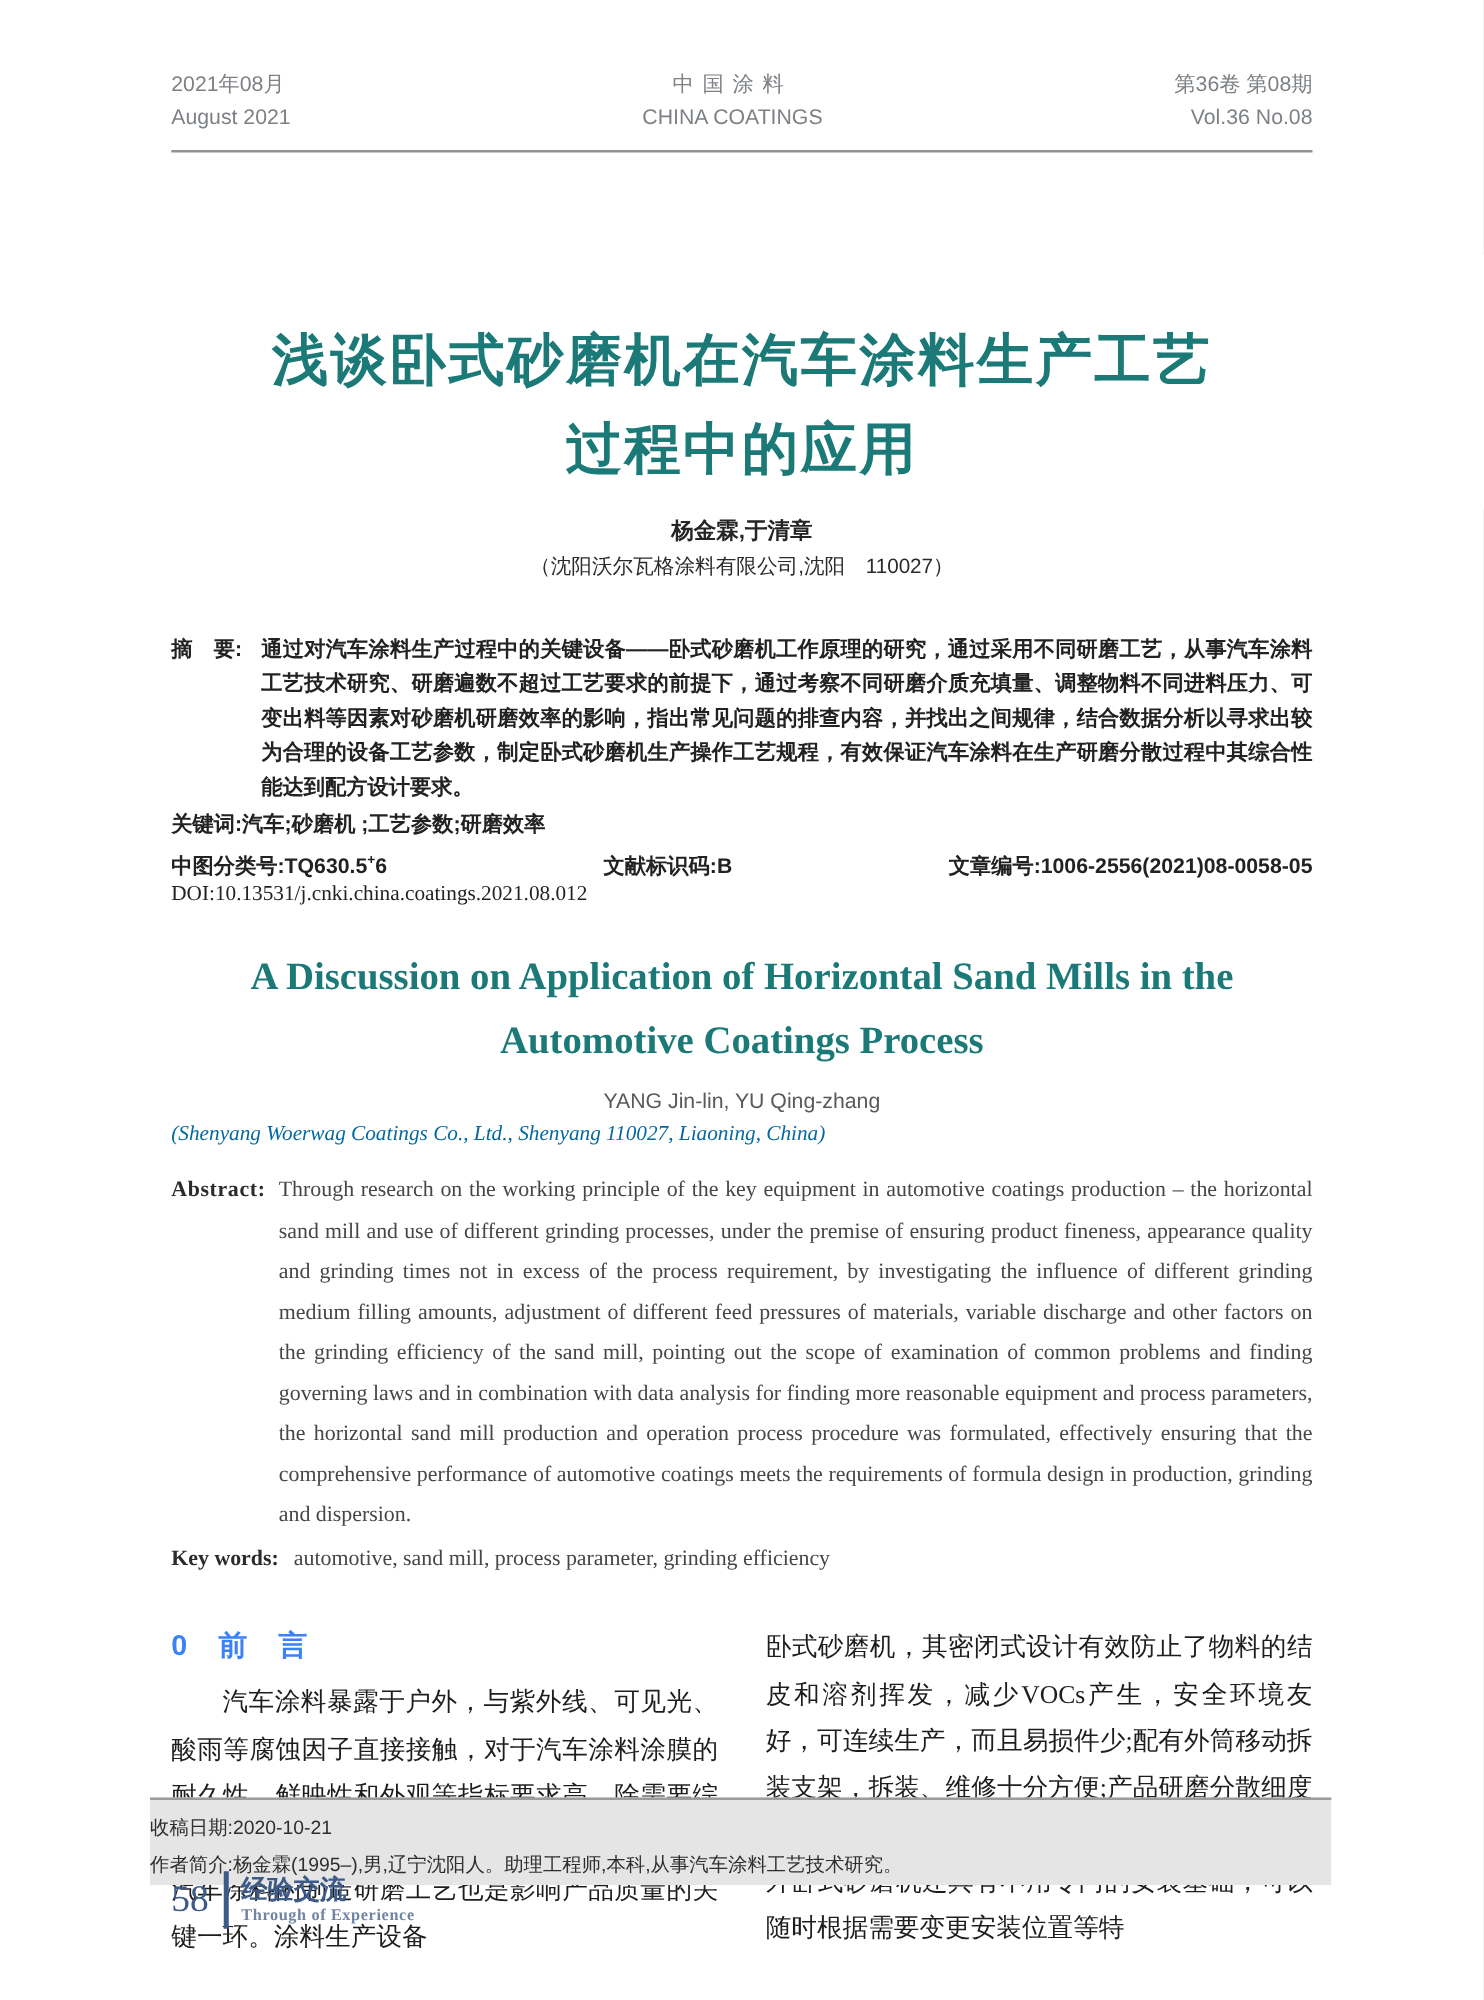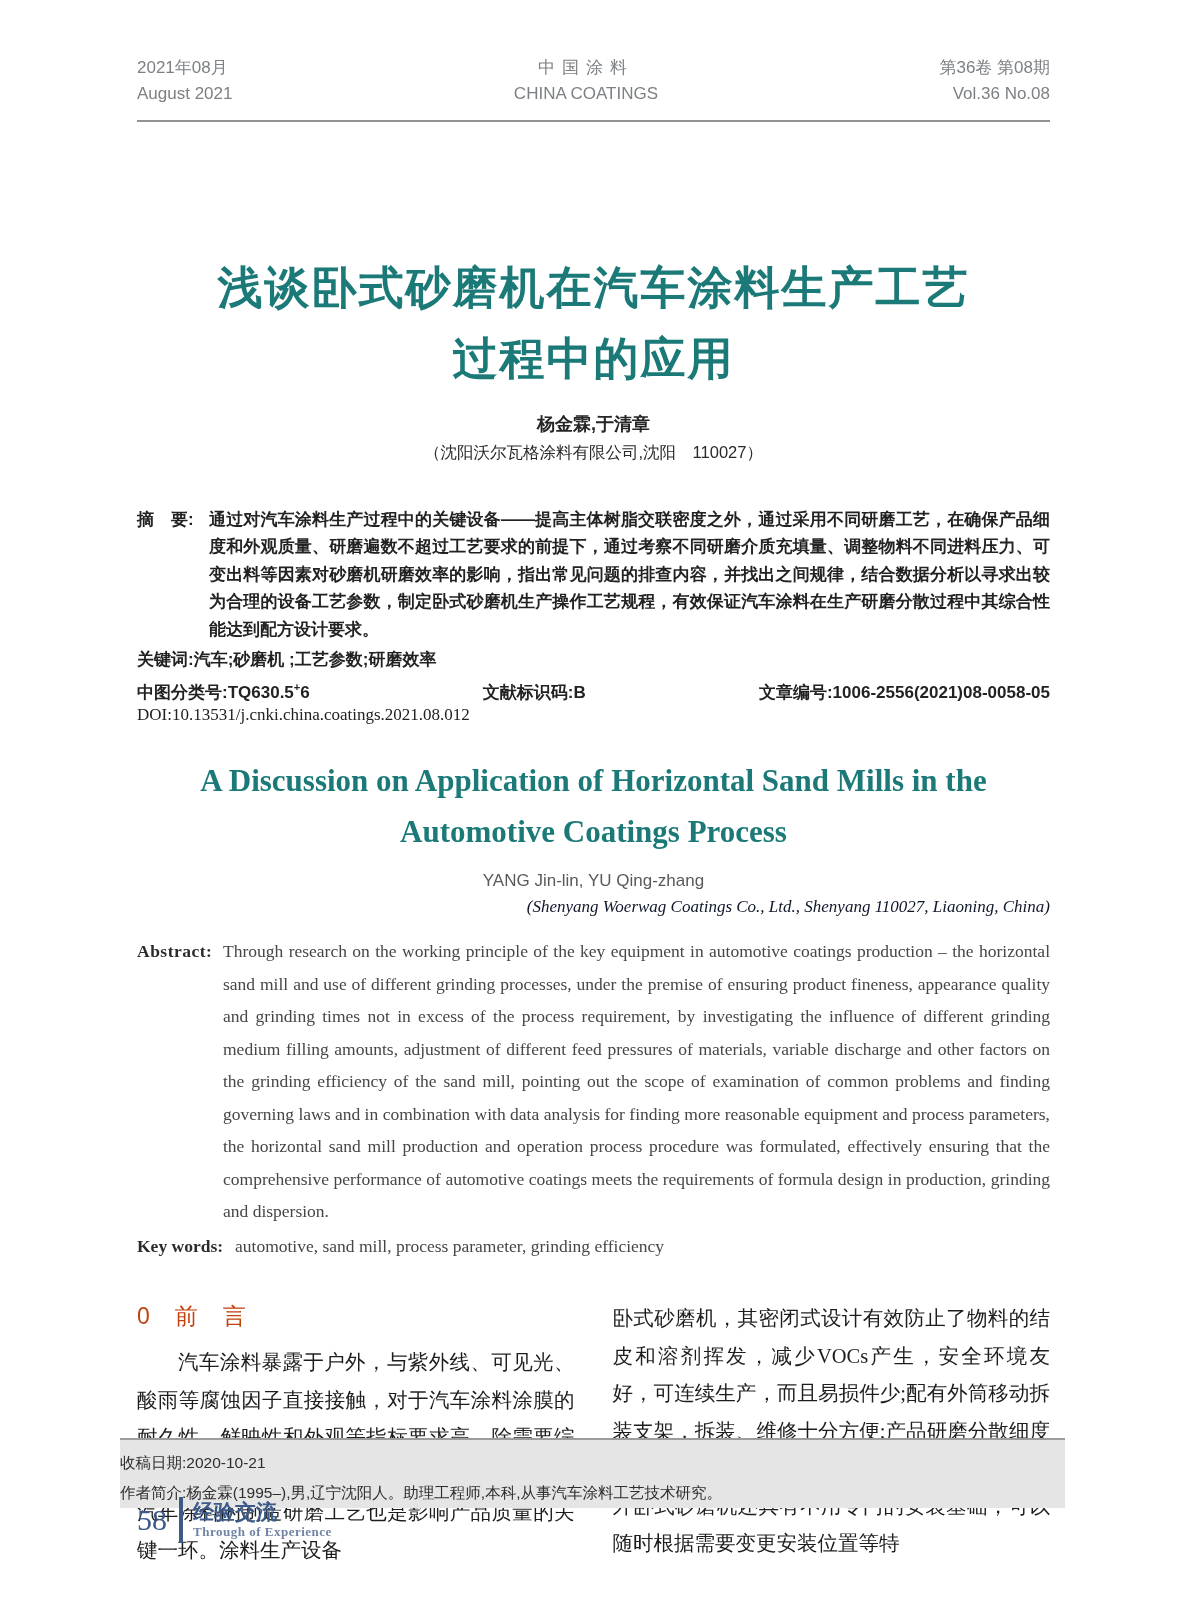--- a/index.html
+++ b/index.html
@@ -40,36 +40,36 @@
   .meta-row{margin-top:7px;display:flex;justify-content:space-between;
     font-family:"Liberation Sans", sans-serif;font-weight:600;font-size:17px;color:#222;}
   sup{font-size:11px;}
   .doi{margin-top:1px;font-family:"Liberation Serif", serif;font-size:17px;color:#222;}
   
   .title-en{margin-top:30px;text-align:center;color:#1b7a78;
     font-family:"Liberation Serif", serif;font-weight:700;
     font-size:31px;line-height:1.65;}
   .authors-en{margin-top:14px;text-align:center;font-family:"Liberation Sans", sans-serif;
     font-size:17px;color:#58595b;}
-  .affiliation-en{margin-top:6px;text-align:right;font-family:"Liberation Serif", serif;
-    font-style:italic;font-size:17px;color:#0f172a;}
+  .affiliation-en{margin-top:6px;text-align:left;font-family:"Liberation Serif", serif;
+    font-style:italic;font-size:17px;color:#0369a1;}
   
   .abstract-en{margin-top:18px;display:flex;font-family:"Liberation Serif", serif;
     font-size:17.5px;line-height:32.5px;color:#464646;}
   .abstract-en .label{flex:none;width:86px;font-weight:700;letter-spacing:.5px;color:#2b2b2b;}
   .abstract-en .text{flex:1;text-align:justify;}
   .keywords-en{margin-top:2px;display:flex;font-family:"Liberation Serif", serif;
     font-size:17.5px;line-height:32.5px;color:#464646;}
   .keywords-en .label{flex:none;width:98px;font-weight:700;color:#2b2b2b;}
   
   .body-columns{margin-top:38px;display:flex;gap:38px;}
   .body-col{flex:1;font-family:"Liberation Serif", serif;font-size:20.5px;
     line-height:37.5px;text-align:justify;color:#1d1d1d;}
-  .section-heading{color:#c2410c;font-family:"Liberation Sans", sans-serif;
-    font-weight:400;font-size:23px;letter-spacing:1px;margin:2px 0 12px 0;line-height:1.3;}
+  .section-heading{color:#3b82f6;font-family:"Liberation Sans", sans-serif;
+    font-weight:700;font-size:23px;letter-spacing:1px;margin:2px 0 12px 0;line-height:1.3;}
   .para-first{text-indent:2em;}
   
   .footnote{
     position:absolute;left:120px;right:122px;top:1438px;background:#e5e5e5;
     border-top:2px solid #9a9c9e;padding-top:8px;
     font-family:"Liberation Sans", sans-serif;font-size:15.5px;line-height:30px;color:#2e2e2e;
   }
   
   .page-footer{position:absolute;left:137px;top:1497px;display:flex;align-items:center;}
   .page-number{font-size:30px;color:#3d5a88;font-family:"Liberation Serif", serif;}
@@ -102,21 +102,21 @@
   <div class="title-zh">
     <div>浅谈卧式砂磨机在汽车涂料生产工艺</div>
     <div>过程中的应用</div>
   </div>
 
   <div class="authors-zh">杨金霖,于清章</div>
   <div class="affiliation-zh">（沈阳沃尔瓦格涂料有限公司,沈阳　110027）</div>
 
   <div class="abstract-zh">
     <div class="label">摘　要:</div>
-    <div class="text">通过对汽车涂料生产过程中的关键设备——提高主体树脂交联密度之外，通过采用不同研磨工艺，在确保产品细度和外观质量、研磨遍数不超过工艺要求的前提下，通过考察不同研磨介质充填量、调整物料不同进料压力、可变出料等因素对砂磨机研磨效率的影响，指出常见问题的排查内容，并找出之间规律，结合数据分析以寻求出较为合理的设备工艺参数，制定卧式砂磨机生产操作工艺规程，有效保证汽车涂料在生产研磨分散过程中其综合性能达到配方设计要求。</div>
+    <div class="text">通过对汽车涂料生产过程中的关键设备——卧式砂磨机工作原理的研究，通过采用不同研磨工艺，从事汽车涂料工艺技术研究、研磨遍数不超过工艺要求的前提下，通过考察不同研磨介质充填量、调整物料不同进料压力、可变出料等因素对砂磨机研磨效率的影响，指出常见问题的排查内容，并找出之间规律，结合数据分析以寻求出较为合理的设备工艺参数，制定卧式砂磨机生产操作工艺规程，有效保证汽车涂料在生产研磨分散过程中其综合性能达到配方设计要求。</div>
   </div>
 
   <div class="keywords-zh">
     <div class="label">关键词:</div>
     <div class="text">汽车;砂磨机 ;工艺参数;研磨效率</div>
   </div>
 
   <div class="meta-row">
     <div><span>中图分类号:</span><span>TQ630.5</span><sup>+</sup><span>6</span></div>
     <div><span>文献标识码:</span><span>B</span></div>

